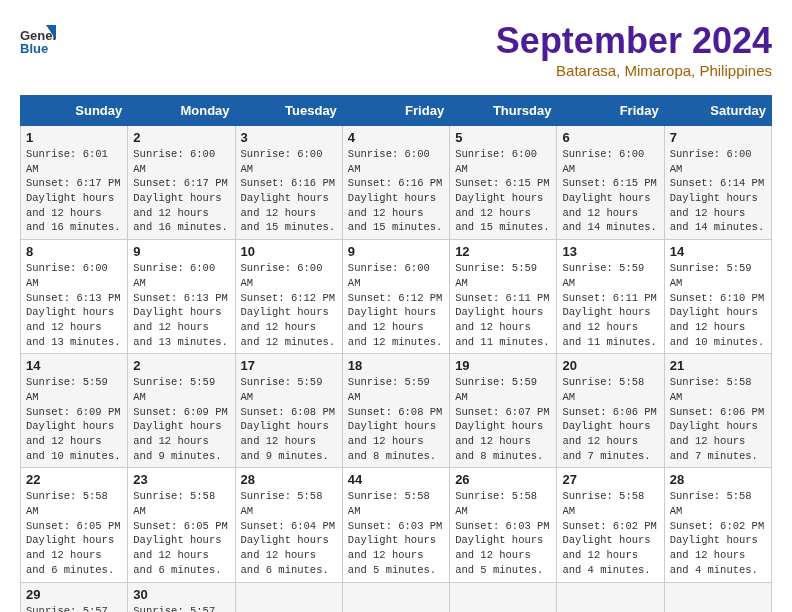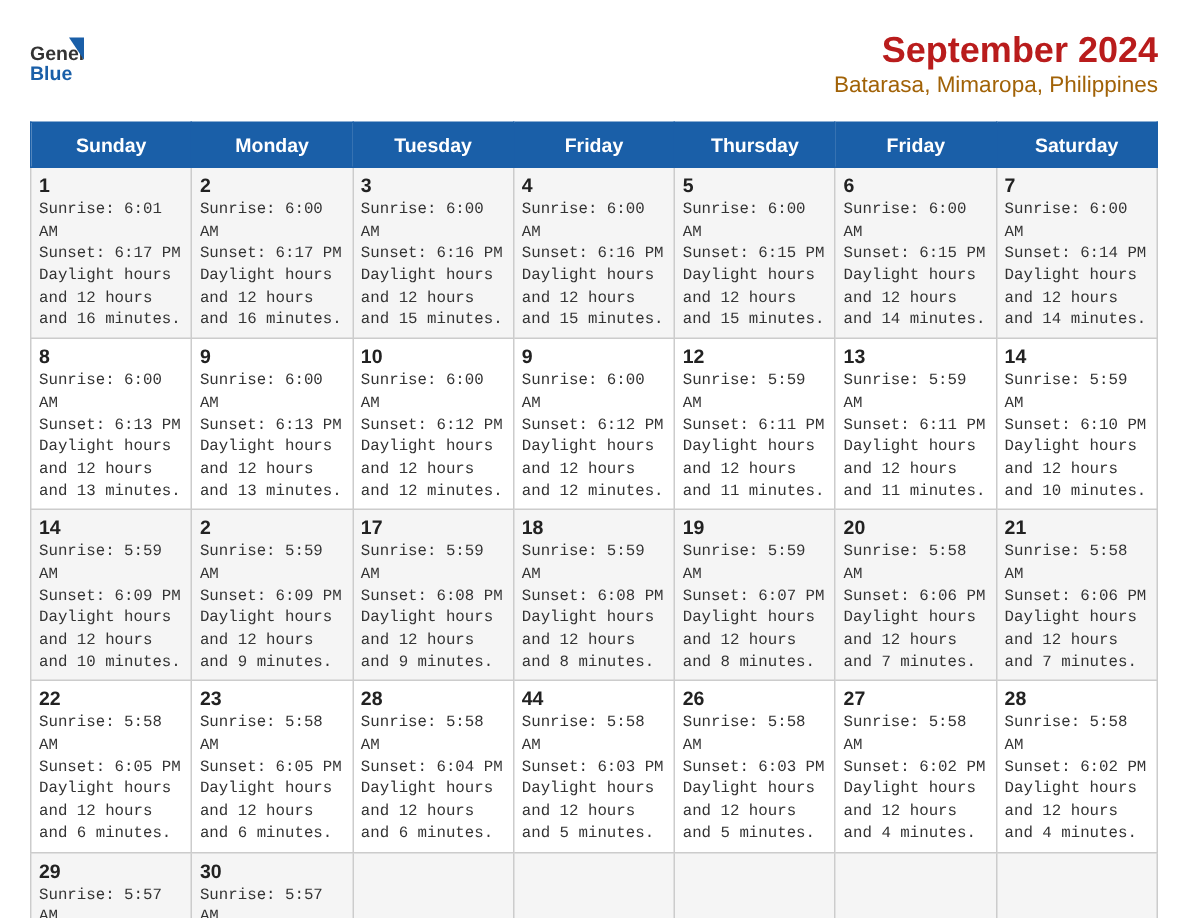--- a/index.html
+++ b/index.html
@@ -22,38 +22,38 @@
     }
     .logo-icon {
       width: 36px;
       height: 36px;
       margin-right: 4px;
     }
     .title-block {
       text-align: right;
     }
     .month-title {
-      font-size: 24px;
+      font-size: 36px;
       font-weight: bold;
-      color: #b91c1c;
+      color: #4c1d95;
     }
     .location {
       font-size: 15px;
       color: #a16207;
     }
     table {
       width: 100%;
       border-collapse: collapse;
       font-size: 11px;
     }
     thead th {
       background: #1a5fa8;
       color: #fff;
       padding: 7px 5px;
-      text-align: center;
+      text-align: right;
       font-size: 13px;
       font-weight: bold;
       border: 1px solid #1a5fa8;
     }
     tbody td {
       border: 1px solid #ccc;
       vertical-align: top;
       padding: 4px 5px;
       width: 14.28%;
       min-height: 80px;

